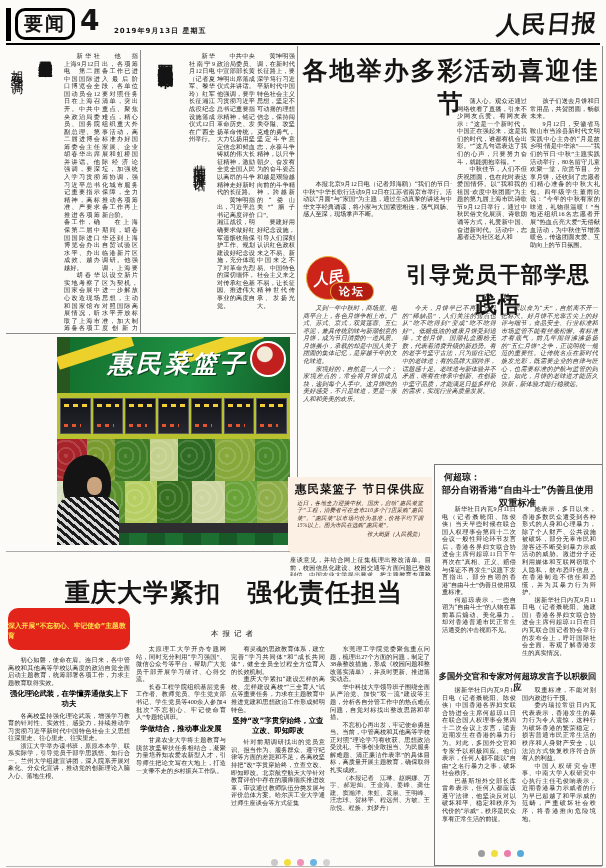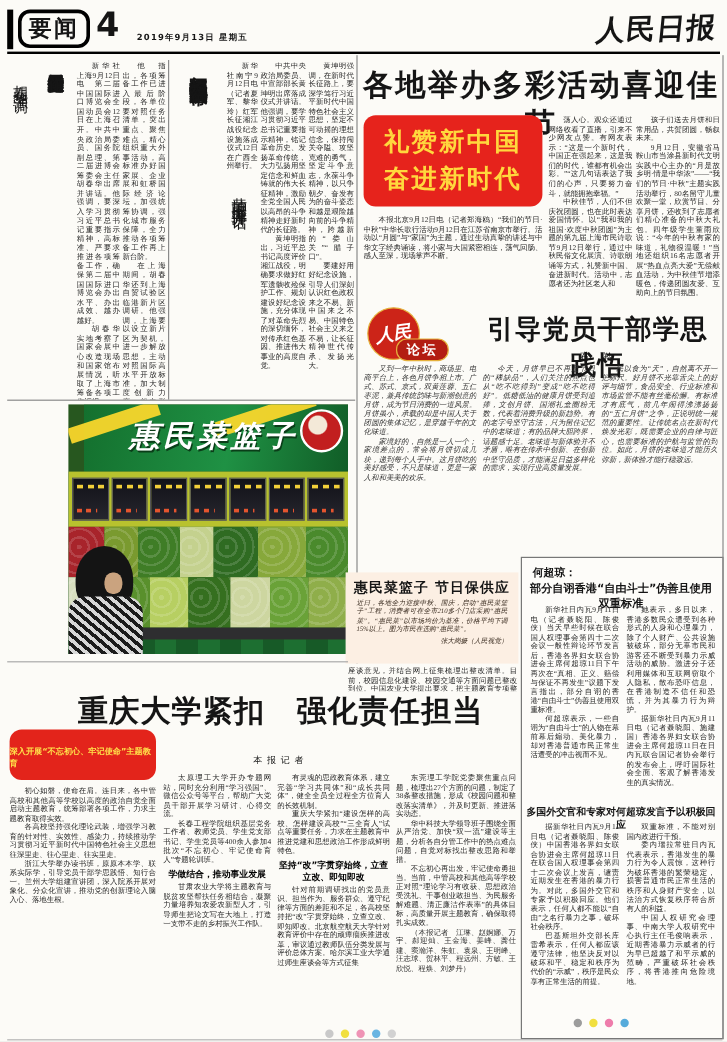--- a/index.html
+++ b/index.html
@@ -65,24 +65,20 @@
       <p class="p">黄坤明指出，习近平总书记高度评价湘江战役，明确要求做好红军遗骸收殓保护工作、规划建设好纪念设施，充分体现了对革命先烈的深切缅怀，对传承红色基因、推进伟大事业的高度自觉。</p>
     </div>
   <div class="abs bt" style="left:257px;top:52px;width:38px;height:281px;">
       <p class="p">黄坤明强调，在新时代长征路上，要深学笃行习近平新时代中国特色社会主义思想，坚定不可动摇的理想信念，保持闯关夺隘、攻坚克难的勇气，坚定斗争意志，永葆斗争精神，以只争朝夕、奋发有为的奋斗姿态和越是艰险越向前的斗争精神，跨越新的“娄山关”“腊子口”。</p>
       <p class="p">要建好用好纪念设施，引导人们深刻认识红色政权来之不易、新中国来之不易、中国特色社会主义来之不易，让长征精神世代传承、发扬光大。</p>
     </div>
   <div class="abs vrule" style="left:297px;top:46px;height:507px;"></div>
   <div class="abs hrule" style="left:6px;top:333px;width:290px;"></div>
 
   <div class="abs" style="left:302px;top:54px;width:298px;text-align:center;font-weight:bold;font-size:25px;letter-spacing:2px;font-family:'Liberation Serif',serif;">各地举办多彩活动喜迎佳节</div>
-  <div class="abs hei" style="left:303px;top:96px;width:149px;height:76px;background:#e6231c;display:flex;flex-direction:column;align-items:center;justify-content:center;">
-    <div style="font-size:21px;font-weight:bold;color:#ffd83d;letter-spacing:2px;line-height:1.5;">礼赞新中国</div>
-    <div style="font-size:21px;font-weight:bold;color:#ffd83d;letter-spacing:2px;line-height:1.5;">奋进新时代</div>
-  </div>
   <div class="abs bt" style="left:303px;top:180px;width:149px;height:68px;">
       <p class="p">本报北京9月12日电（记者郑海鸥）“我们的节日·中秋”中华长歌行活动9月12日在江苏省南京市举行。活动以“月圆”与“家国”为主题，通过生动真挚的讲述与中华文字经典诵读，将小家与大国紧密相连，荡气回肠、感人至深，现场掌声不断。</p>
     </div>
   <div class="abs bt" style="left:457px;top:97px;width:70px;height:151px;">
       <p class="p">荡人心。观众还通过网络收看了直播，引来不少网友点赞。有网友表示：“这是一个新时代，中国正在强起来，这是我们的时代，谁都有机会出彩。”“这几句话表达了我们的心声，只要努力奋斗，就能拥抱幸福。”</p>
       <p class="p">中秋佳节，人们不但庆祝团圆，也在此时表达爱国情怀。以“我和我的祖国·欢度中秋团圆”为主题的第九届上海市民诗歌节9月12日举行，通过中秋民俗文化展演、诗歌朗诵等方式，礼赞新中国、奋进新时代。活动中，志愿者还为社区老人和</p>
     </div>
   <div class="abs bt" style="left:530px;top:97px;width:70px;height:151px;">
       <p class="p">孩子们送去月饼和日常用品，共贺团圆，畅叙未来。</p>
       <p class="p">9月12日，安徽省马鞍山市当涂县新时代文明实践中心主办的“月是故乡明·情是中华浓”——“我们的节日·中秋”主题实践活动举行，80名留守儿童欢聚一堂，欣赏节目、分享月饼，还收到了志愿者们精心准备的中秋大礼包。四年级学生董雨欣说：“今年的中秋有家的味道，礼物很温暖！”当地还组织16名志愿者开展“热血点亮大爱”无偿献血活动，为中秋佳节增添暖色，传递团圆友爱、互助向上的节日氛围。</p>
@@ -160,20 +156,21 @@
   <div class="abs bt" style="left:290px;top:556px;width:141px;height:20px;">
       <p style="text-indent:0;" class="p">座谈意见，并结合网上征集梳理出整改清单。目前，校园信息化建设、校园交通等方面问题已整改到位。中国农业大学提出要求，把主题教育专项整治与中央巡视整改紧密结合。</p>
     </div>
   <div class="abs hei" style="left:36px;top:576px;width:396px;text-align:center;font-size:25px;font-weight:bold;letter-spacing:1px;">重庆大学紧扣　强化责任担当</div>
   <div class="abs" style="left:36px;top:629px;width:396px;text-align:center;font-size:7.5px;letter-spacing:4px;">本报记者</div>
   <div class="abs hei" style="left:8px;top:608px;width:122px;height:42px;background:#e3241b;display:flex;flex-direction:column;align-items:center;justify-content:center;">
     <div style="color:#ffe24a;font-weight:bold;font-size:6.8px;margin-top:3px;">深入开展“不忘初心、牢记使命”主题教育</div>
   </div>
   <div class="abs bt" style="left:8px;top:656px;width:122px;height:203px;">
       <p class="p">初心如磐，使命在肩。连日来，各中管高校和其他高等学校以高度的政治自觉全面启动主题教育，统筹部署各项工作，力求主题教育取得实效。</p>
+      <p class="h">强化理论武装，在学懂弄通做实上下功夫</p>
       <p class="p">各高校坚持强化理论武装，增强学习教育的针对性、实效性、感染力，持续推动学习贯彻习近平新时代中国特色社会主义思想往深里走、往心里走、往实里走。</p>
       <p class="p">浙江大学举办读书班，原原本本学、联系实际学，引导党员干部学思践悟、知行合一。兰州大学组建宣讲团，深入院系开展对象化、分众化宣讲，推动党的创新理论入脑入心、落地生根。</p>
     </div>
   <div class="abs bt" style="left:136px;top:645px;width:90px;height:214px;">
       <p class="p">太原理工大学开办专题网站，同时充分利用“学习强国”、微信公众号等平台，帮助广大党员干部开展学习研讨、心得交流。</p>
       <p class="p">长春工程学院组织基层党务工作者、教师党员、学生党支部书记、学生党员等400余人参加4批次“不忘初心、牢记使命育人”专题轮训班。</p>
       <p class="h">学做结合，推动事业发展</p>
       <p class="p">甘肃农业大学将主题教育与脱贫攻坚帮扶任务相结合，凝聚力量培养知农爱农新型人才，引导师生把论文写在大地上，打造一支带不走的乡村振兴工作队。</p>
     </div>
   <div class="abs bt" style="left:231px;top:645px;width:94px;height:214px;">

